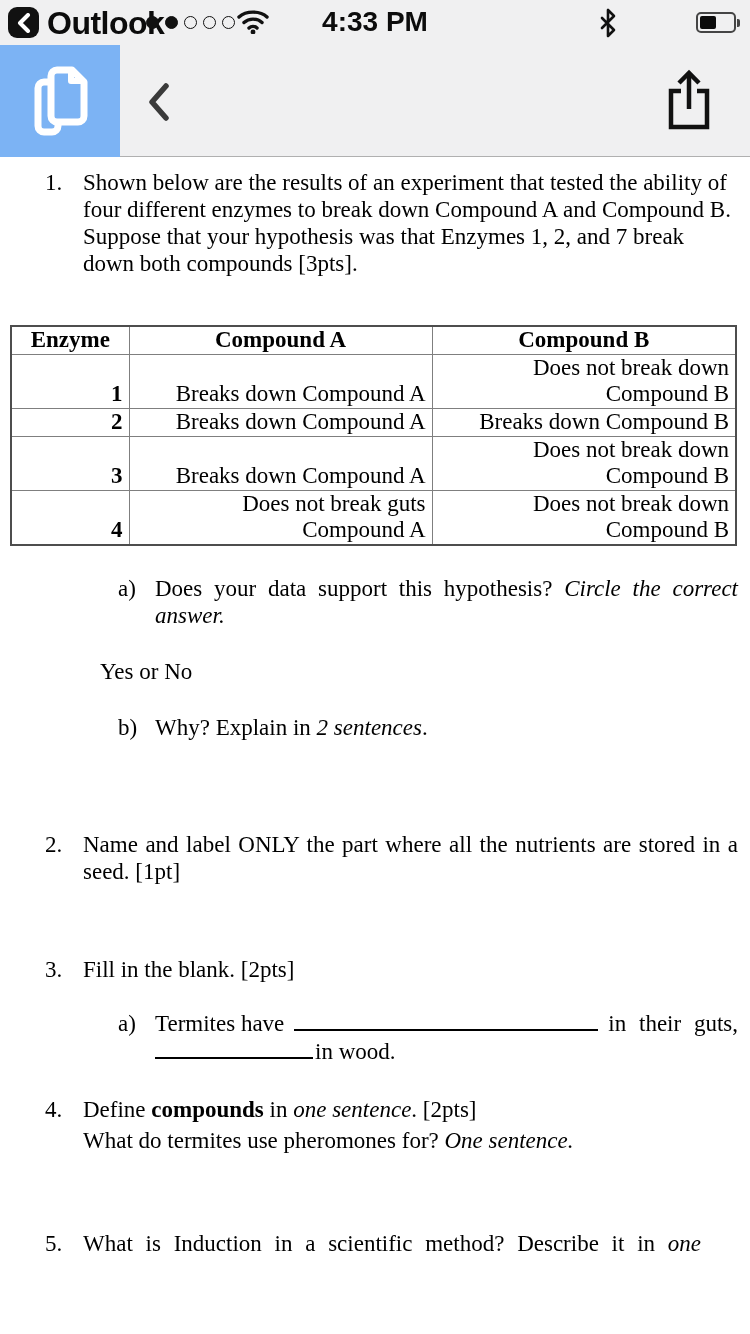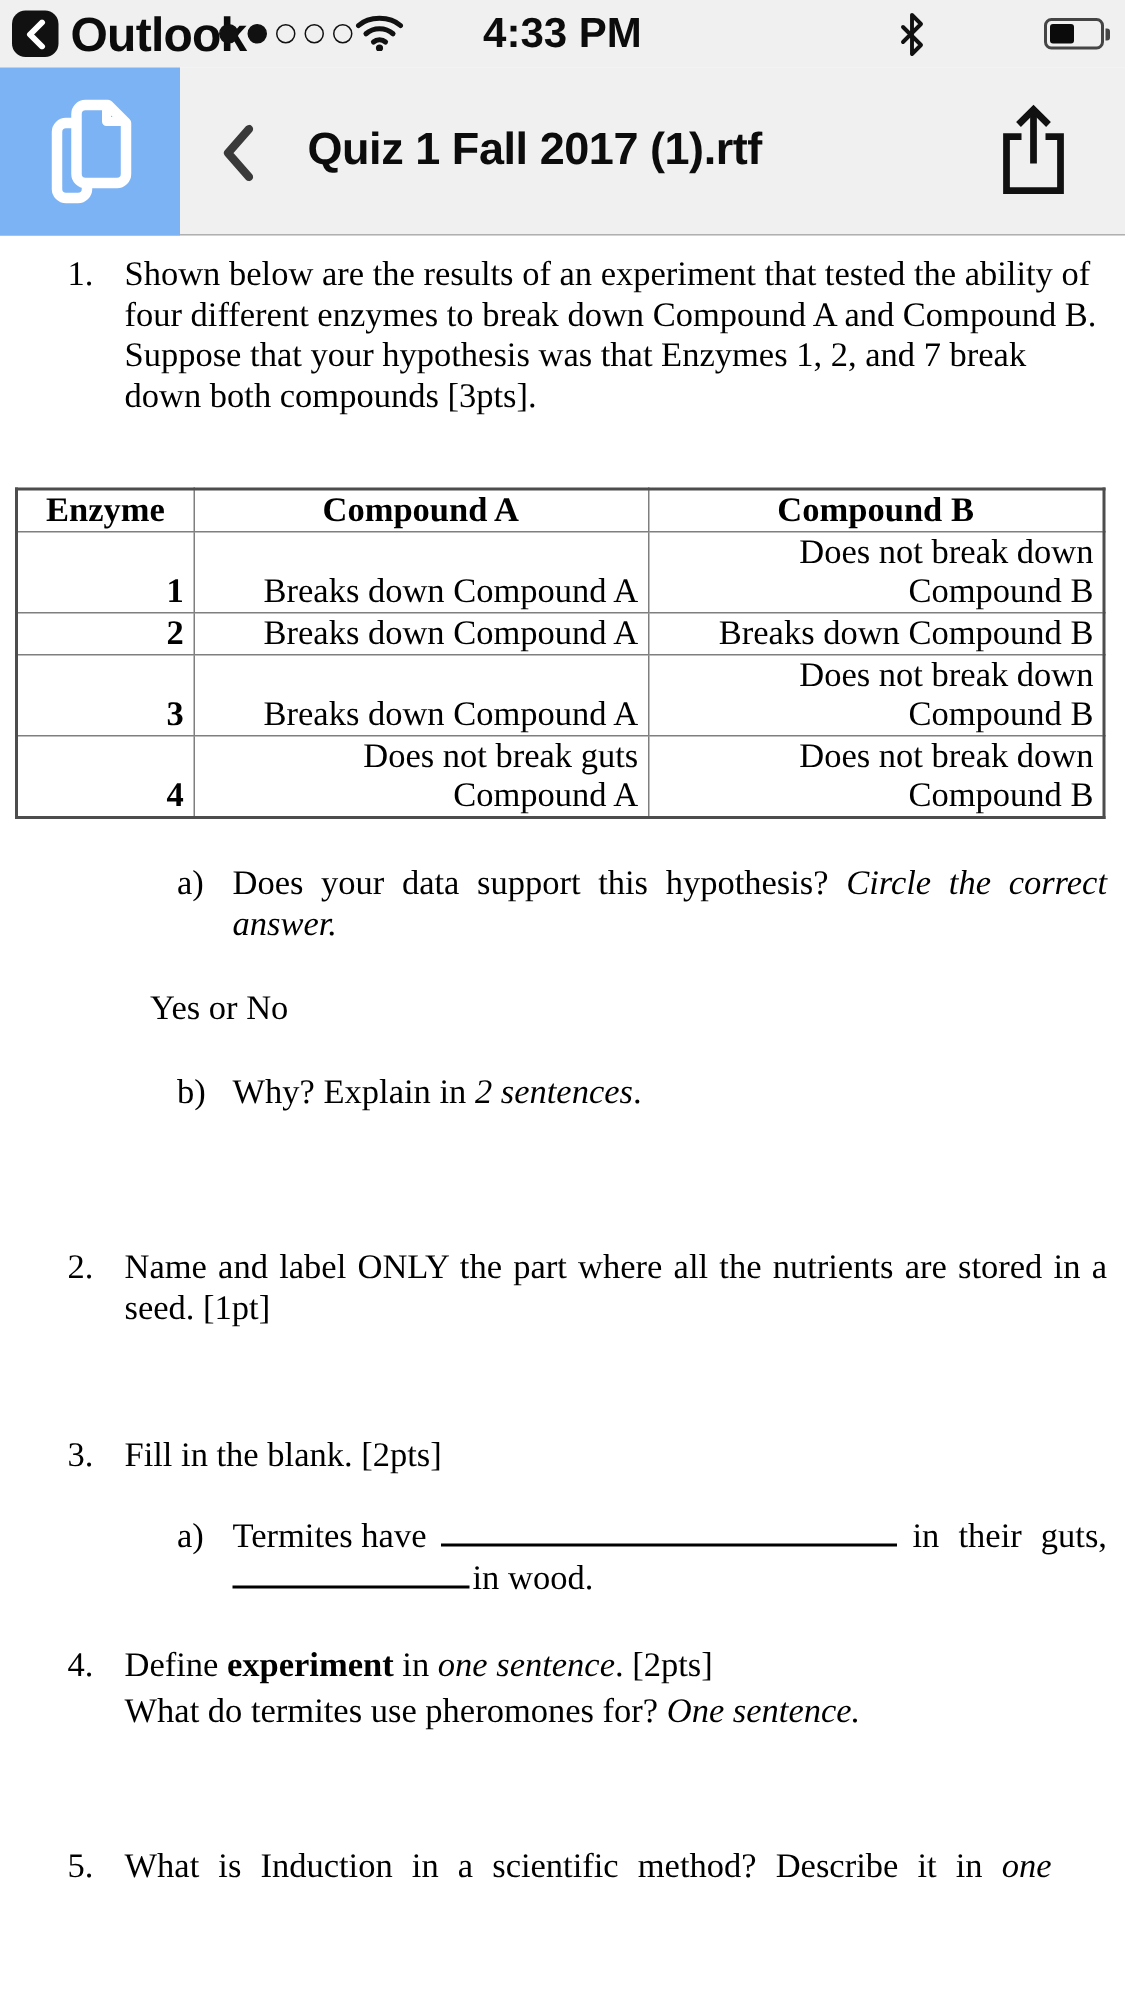--- a/index.html
+++ b/index.html
@@ -96,21 +96,20 @@
   <div class="doc-tile">
     <svg width="78" height="78" viewBox="0 0 78 78">
       <path d="M17 26 a6 6 0 0 1 6 -6 h14 v44 a6 6 0 0 1 -6 6 h-8 a6 6 0 0 1 -6 -6 z" fill="none" stroke="#fff" stroke-width="7" stroke-linejoin="round"></path>
       <path d="M30 14 a6 6 0 0 1 6 -6 h15 l12 12 v34 a6 6 0 0 1 -6 6 h-21 a6 6 0 0 1 -6 -6 z" fill="#7cb3f4" stroke="#fff" stroke-width="7" stroke-linejoin="round"></path>
       <path d="M50 9 v10 h10" fill="none" stroke="#fff" stroke-width="6" stroke-linejoin="round"></path>
     </svg>
   </div>
   <svg class="hdr-back" width="22" height="38" viewBox="0 0 22 38">
     <polyline points="18,3 4,19 18,35" fill="none" stroke="#3a3a3a" stroke-width="5.5" stroke-linecap="round" stroke-linejoin="round"></polyline>
   </svg>
-  <div class="hdr-title">Quiz 1 Fall 2017 (1).rtf</div>
   <svg class="share-btn" width="46" height="62" viewBox="0 0 46 62">
     <path d="M15 22 H5 V58 H41 V22 H31" fill="none" stroke="#111" stroke-width="4.5"></path>
     <path d="M23 40 V5" fill="none" stroke="#111" stroke-width="4.5"></path>
     <path d="M13 14 L23 4 L33 14" fill="none" stroke="#111" stroke-width="4.5" stroke-linejoin="miter"></path>
   </svg>
 </div>
 
 <div class="doc">
 
   <div class="item-1">
@@ -175,21 +174,21 @@
     <span class="item-num">a)</span>
     <div class="fill-line1">
       <span>Termites have</span>
       <span class="blank-grow"></span>
       <span class="tail">in their guts,</span>
     </div>
     <div><span class="blank-fixed"></span><span>in wood.</span></div>
   </div>
 
   <div class="item-1 mt-q4">
-    <span class="item-num">4.</span><span>Define </span><b>experiment</b><span> in </span><i>one sentence</i><span>. [2pts]</span>
+    <span class="item-num">4.</span><span>Define </span><b>compounds</b><span> in </span><i>one sentence</i><span>. [2pts]</span>
   </div>
 
   <div class="followup mt-q4f">
     <span>What do termites use pheromones for? </span><i>One sentence.</i>
   </div>
 
   <div class="item-1 mt-q5">
     <span class="item-num">5.</span><span class="wide-words"><span>What is Induction in a scientific method? Describe it in </span><i>one</i></span>
   </div>
 

